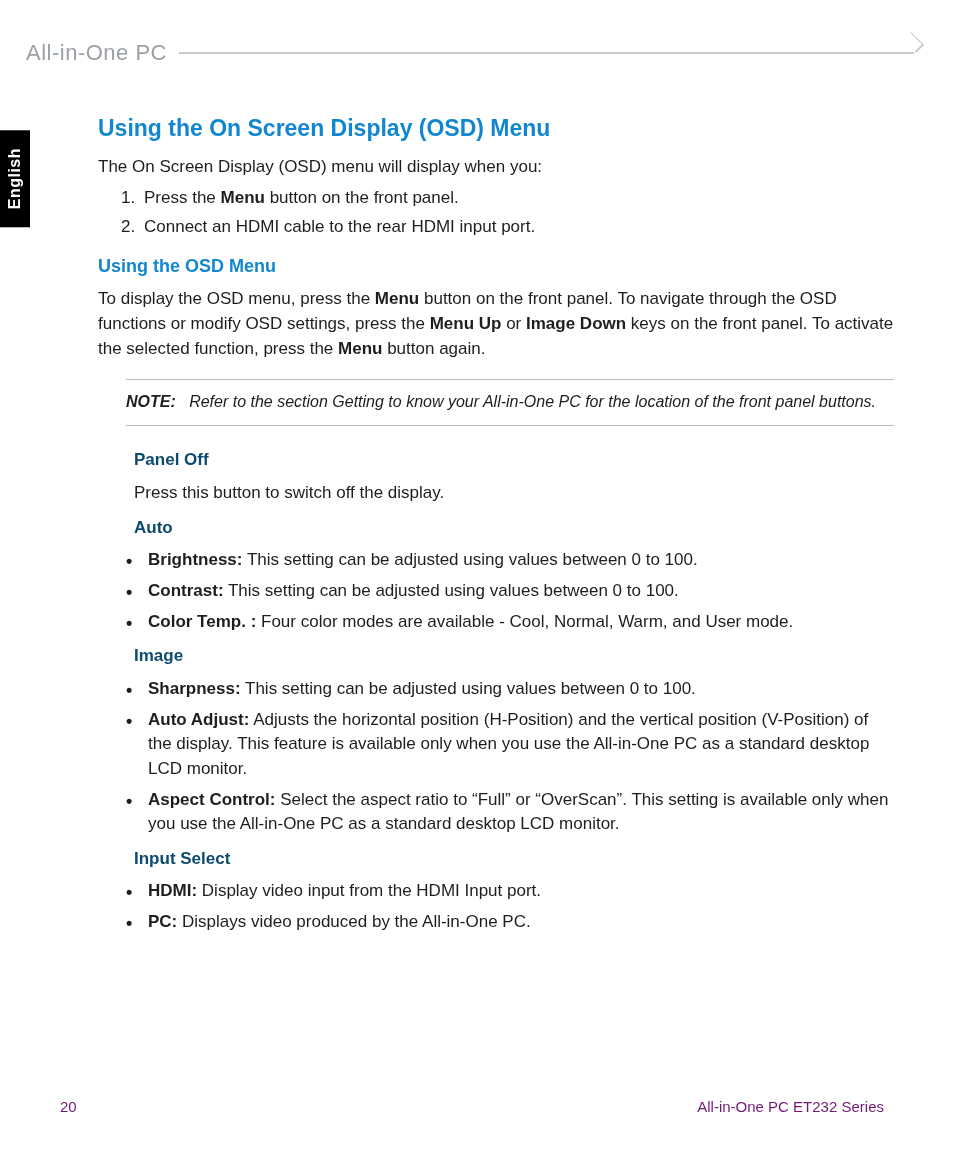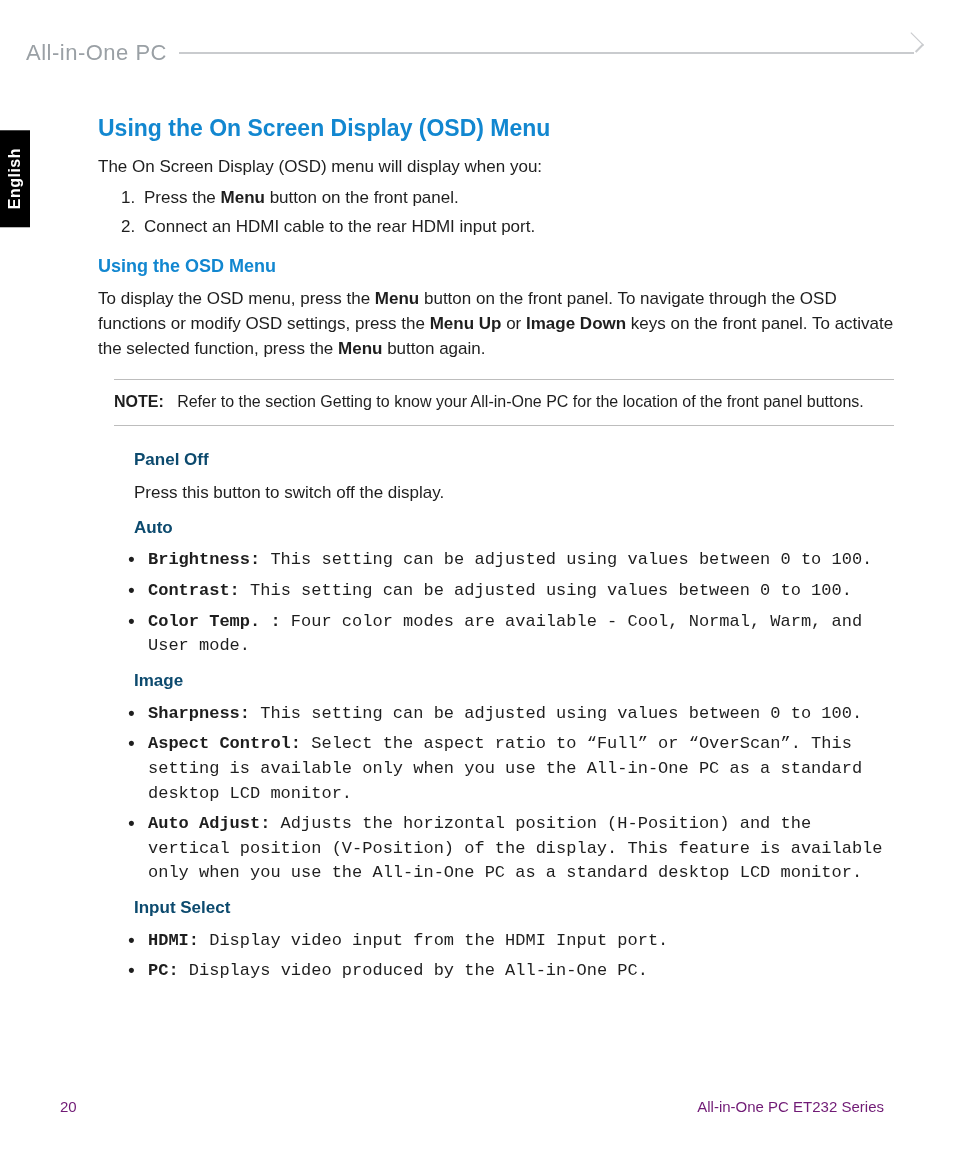--- a/index.html
+++ b/index.html
@@ -85,44 +85,44 @@
   .h2 {
     color: #1287d0;
     font-size: 18px;
     font-weight: 700;
     margin-bottom: 8px;
   }
   .note-box {
     border-top: 1px solid #bdbdbd;
     border-bottom: 1px solid #bdbdbd;
     padding: 10px 0 12px 0;
-    margin: 18px 0 22px 16px;
+    margin: 18px 0 22px 28px;
     font-size: 16px;
     line-height: 1.45;
+    font-style: italic;
   }
   .h3 {
     color: #0c4a6e;
     font-size: 17px;
     font-weight: 700;
     margin: 10px 0 8px 36px;
   }
   .sub-p {
     margin-left: 36px;
     margin-bottom: 10px;
   }
   .ul {
     list-style: none;
     margin-left: 22px;
     margin-bottom: 8px;
   }
   .ul li {
     position: relative;
     padding-left: 28px;
     margin-bottom: 6px;
-    font-family: Liberation Mono, monospace;
   }
   .ul li::before {
     content: "•";
     position: absolute;
     left: 6px;
     top: 0;
     font-weight: 700;
     font-size: 18px;
   }
   b { font-weight: 700; }
@@ -176,22 +176,22 @@
   <div class="h3">Auto</div>
   <ul class="ul">
     <li><b>Brightness:</b><span> This setting can be adjusted using values between 0 to 100.</span></li>
     <li><b>Contrast:</b><span> This setting can be adjusted using values between 0 to 100.</span></li>
     <li><b>Color Temp. :</b><span> Four color modes are available - Cool, Normal, Warm, and User mode.</span></li>
   </ul>
 
   <div class="h3">Image</div>
   <ul class="ul">
     <li><b>Sharpness:</b><span> This setting can be adjusted using values between 0 to 100.</span></li>
+    <li><b>Auto Adjust:</b><span> Adjusts the horizontal position (H-Position) and the vertical position (V-Position) of the display. This feature is available only when you use the All-in-One PC as a standard desktop LCD monitor.</span></li>
     <li><b>Aspect Control:</b><span> Select the aspect ratio to “Full” or “OverScan”. This setting is available only when you use the All-in-One PC as a standard desktop LCD monitor.</span></li>
-    <li><b>Auto Adjust:</b><span> Adjusts the horizontal position (H-Position) and the vertical position (V-Position) of the display. This feature is available only when you use the All-in-One PC as a standard desktop LCD monitor.</span></li>
   </ul>
 
   <div class="h3">Input Select</div>
   <ul class="ul">
     <li><b>HDMI:</b><span> Display video input from the HDMI Input port.</span></li>
     <li><b>PC:</b><span> Displays video produced by the All-in-One PC.</span></li>
   </ul>
 
 </div>
 

